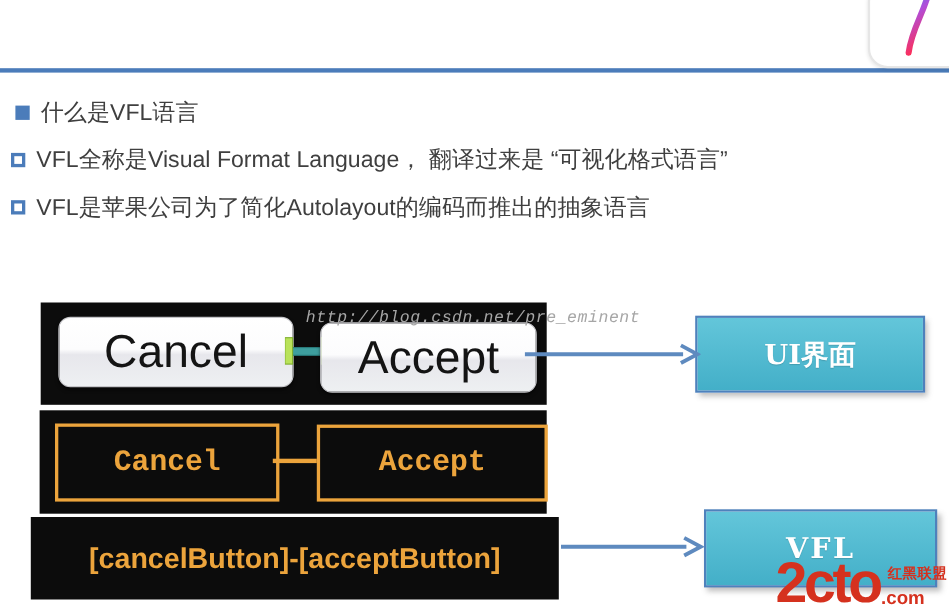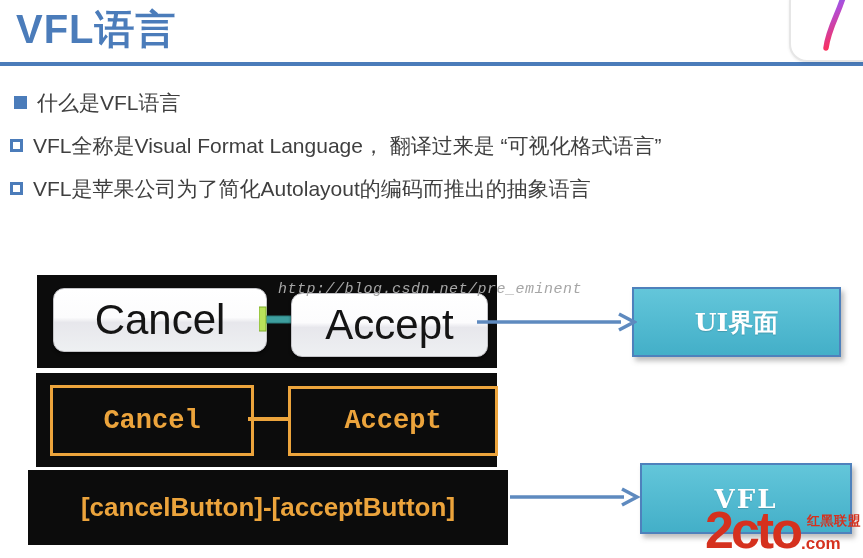--- a/index.html
+++ b/index.html
@@ -86,21 +86,20 @@
                   letter-spacing:-3px; line-height:1; }
   .logo-suffix  { position:absolute; left:98px; top:26px; font-size:17px; font-weight:700; }
   .logo-tagline { position:absolute; left:104px; top:4px; font-size:13px; font-weight:700;
                   letter-spacing:0.5px; white-space:nowrap; }
 </style>
 </head>
 <body>
 
 <div class="page">
 
-  <div class="title">VFL语言</div>
   <div class="rule"></div>
 
   <div class="ios7">
     <svg width="92" height="72" viewBox="0 0 92 72">
       <defs>
         <linearGradient id="g7" x1="0" y1="0" x2="0.25" y2="1">
           <stop offset="0" stop-color="#1e8fff"></stop>
           <stop offset="0.5" stop-color="#b14dd8"></stop>
           <stop offset="1" stop-color="#ff2d55"></stop>
         </linearGradient>

